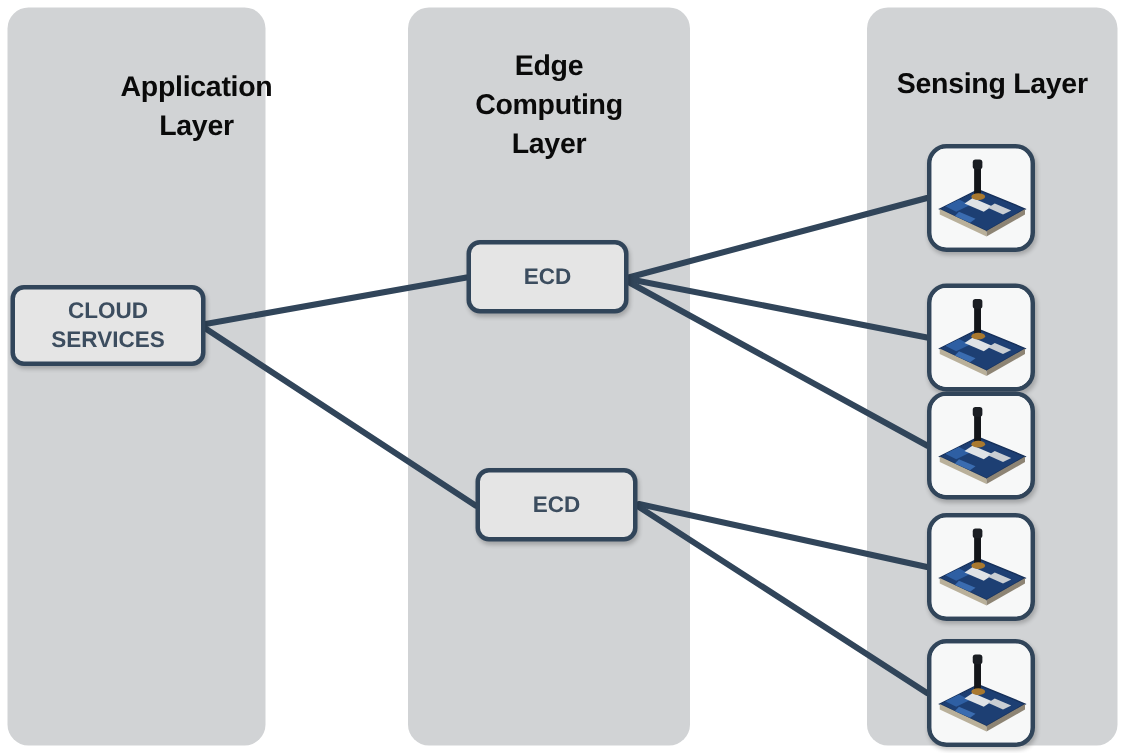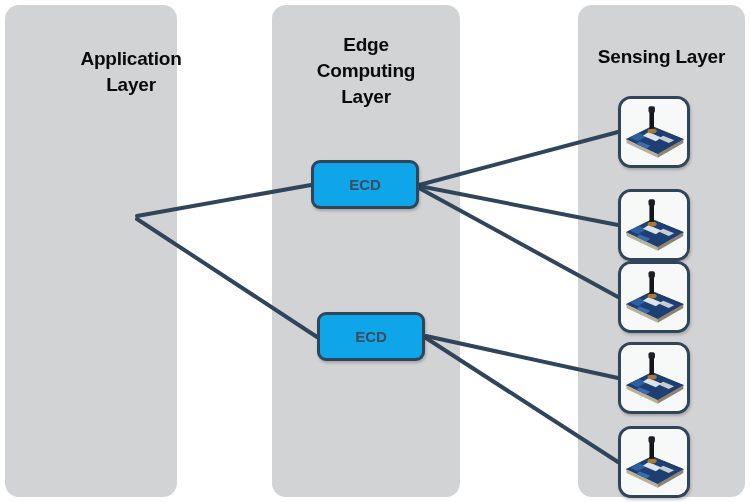--- a/index.html
+++ b/index.html
@@ -41,21 +41,21 @@
 
   svg#edges {
     position: absolute;
     left: 0; top: 0;
     width: 750px; height: 502px;
     pointer-events: none;
   }
 
   .node-box {
     position: absolute;
-    background: #0ea5e9;
+    background: #e5e5e5;
     border: 3px solid #31455a;
     border-radius: 9px;
     box-sizing: border-box;
     display: flex;
     align-items: center;
     justify-content: center;
     text-align: center;
     color: #3c4d5f;
     font-weight: bold;
     font-size: 15px;
@@ -105,20 +105,22 @@
 
       <line x1="419" y1="185" x2="618" y2="132"></line>
       <line x1="419" y1="186" x2="618" y2="225"></line>
       <line x1="419" y1="188" x2="618" y2="297"></line>
 
       <line x1="426" y1="336" x2="618" y2="378"></line>
       <line x1="426" y1="338" x2="618" y2="462"></line>
     </g>
   </svg>
 
+  <div class="node-box" id="node-cloud-services">CLOUD
+SERVICES</div>
   <div class="node-box" id="node-ecd-1">ECD</div>
   <div class="node-box" id="node-ecd-2">ECD</div>
 
   <div class="sensor-node" style="left:618px; top:96px;">
     <svg viewBox="0 0 72 72">
       <rect x="0" y="0" width="72" height="72" fill="#f7f8f8"></rect>
       <g>
         <polygon points="6,44 34,30 68,44 40,60" fill="#1d3f73"></polygon>
         <polygon points="6,44 34,30 68,44 40,60" fill="none" stroke="#16305a" stroke-width="1"></polygon>
         <polygon points="6,44 40,60 40,64 6,48" fill="#b9b09a"></polygon>

